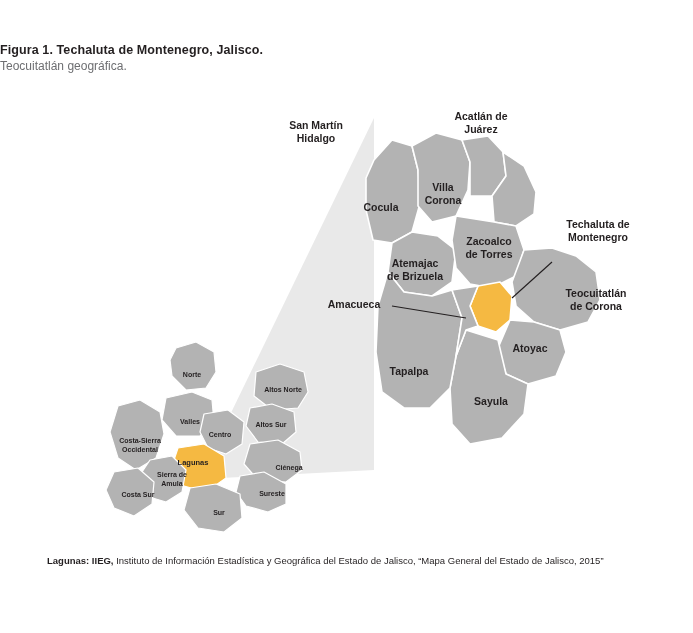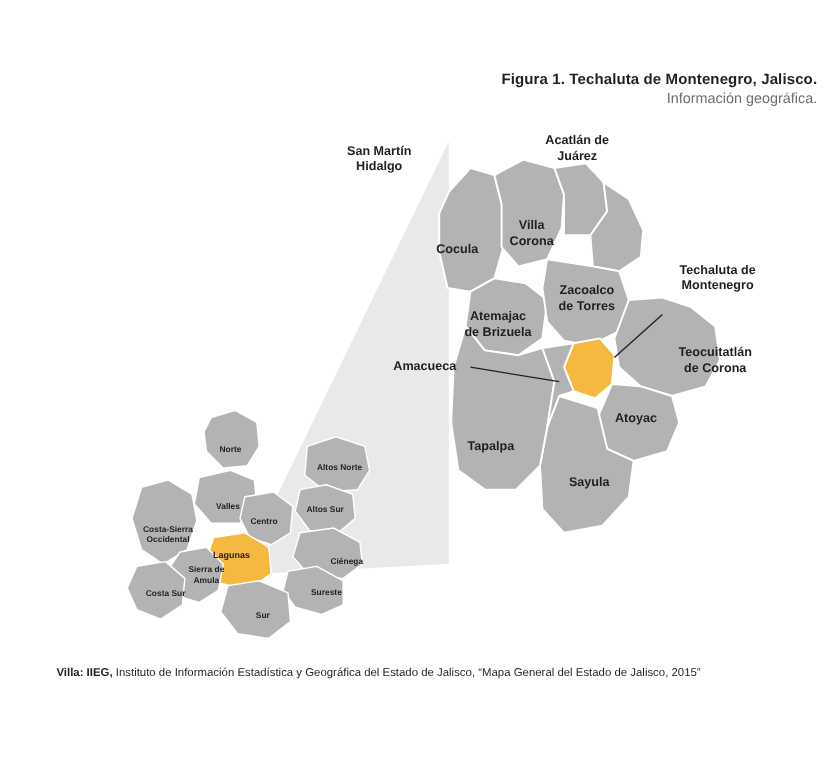--- a/index.html
+++ b/index.html
@@ -17,23 +17,23 @@
   }
   #figure {
     position: absolute;
     left: 0; top: 0;
     width: 693px;
     height: 633px;
   }
   .title-block {
     position: absolute;
     left: 0;
-    top: 58px;
+    top: 42px;
     width: 681px;
-    text-align: right;
+    text-align: left;
   }
   .fig-title {
     font-size: 12.5px;
     font-weight: bold;
     color: #231f20;
     letter-spacing: 0.1px;
     line-height: 16px;
   }
   .fig-subtitle {
     font-size: 12px;
@@ -119,21 +119,21 @@
     fill: none;
   }
 </style>
 </head>
 <body>
 
 <div id="figure">
 
   <div class="title-block">
     <div class="fig-title">Figura 1. Techaluta de Montenegro, Jalisco.</div>
-    <div class="fig-subtitle">Información geográfica.</div>
+    <div class="fig-subtitle">Teocuitatlán geográfica.</div>
   </div>
 
   <svg class="map-svg" width="693" height="633" viewBox="0 0 693 633">
 
     <polygon class="cone" points="212,452 374,118 374,470 221,478"></polygon>
 
     <g>
 
       <path class="muni-shape" d="M374,160 L392,140 L412,146 L418,170 L421,200 L412,232 L392,243 L373,240 L366,210 L366,178 Z"></path>
 
@@ -221,16 +221,16 @@
       <text class="lbl-region" x="289" y="470">Ciénega</text>
       <text class="lbl-region" x="172" y="477">Sierra de</text>
       <text class="lbl-region" x="172" y="486">Amula</text>
       <text class="lbl-region" x="272" y="496">Sureste</text>
       <text class="lbl-region" x="138" y="497">Costa Sur</text>
       <text class="lbl-region" x="219" y="515">Sur</text>
     </g>
   </svg>
 
   <div class="source">
-    <b>Villa: IIEG,</b><span> Instituto de Información Estadística y Geográfica del Estado de Jalisco, “Mapa General del Estado de Jalisco, 2015”</span>
+    <b>Lagunas: IIEG,</b><span> Instituto de Información Estadística y Geográfica del Estado de Jalisco, “Mapa General del Estado de Jalisco, 2015”</span>
   </div>
 
 </div>
 
 </body></html>

